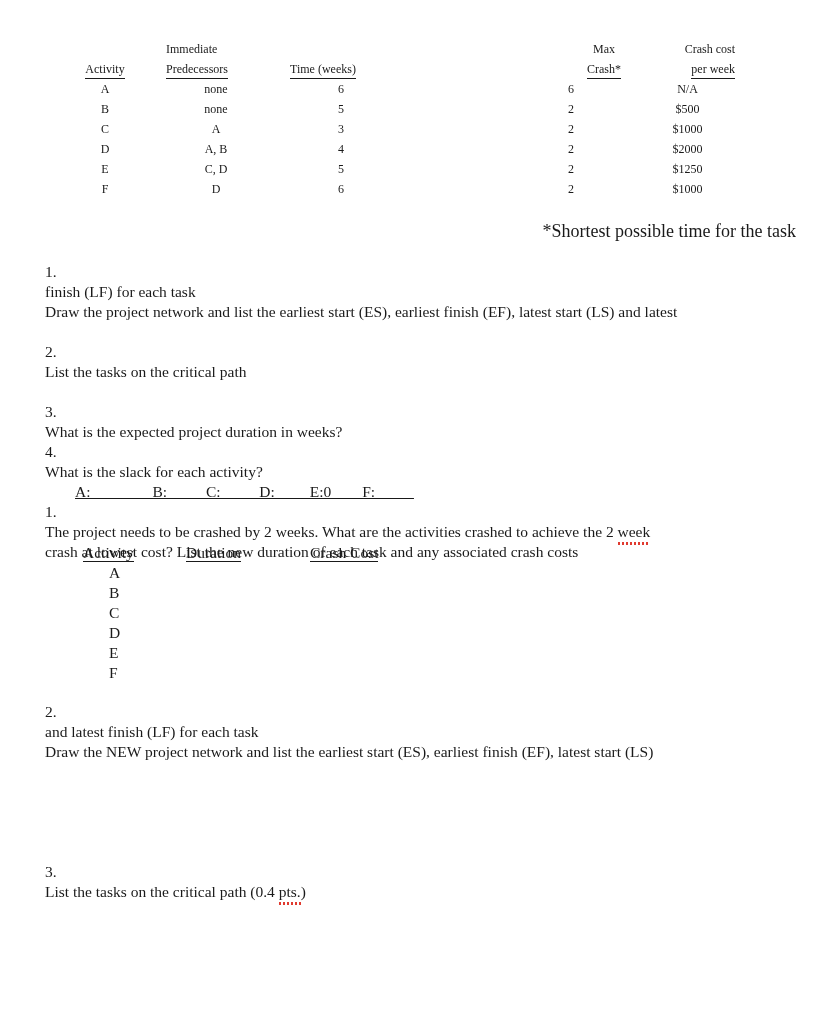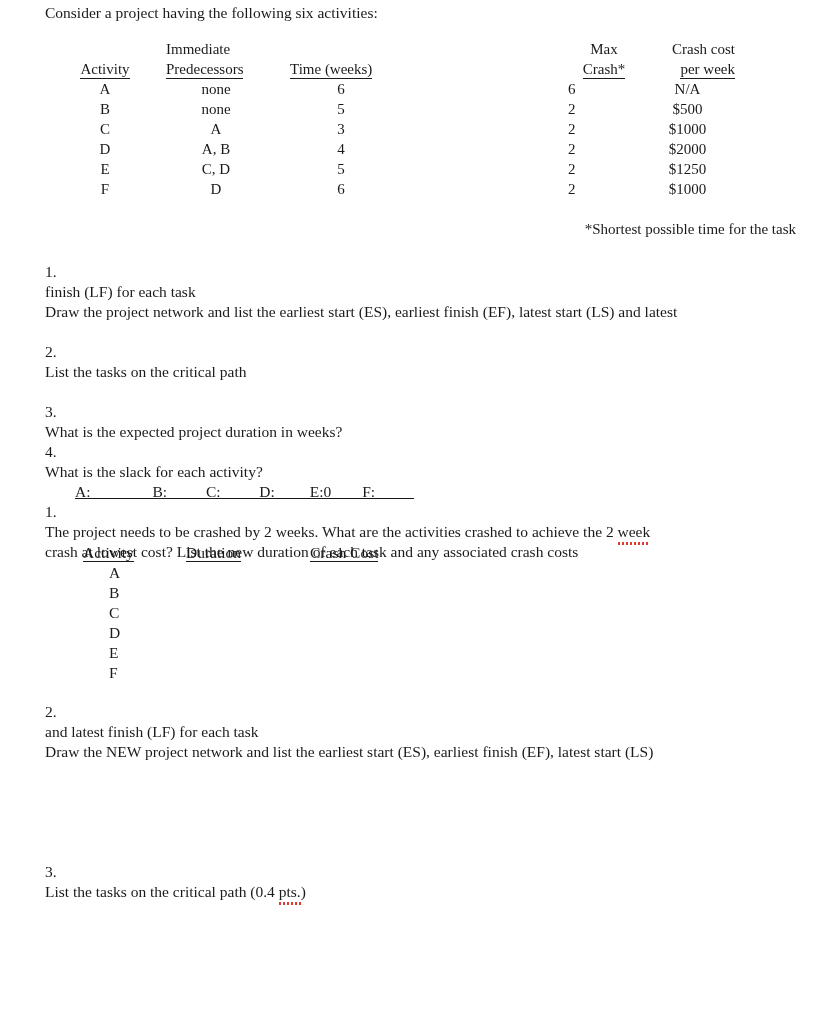--- a/index.html
+++ b/index.html
@@ -33,21 +33,21 @@
 
   
   .act-table {
     position: absolute;
     left: 0;
     top: 40px;
     width: 827px;
   }
   .act-table table {
     border-collapse: collapse;
-    font-size: 15px;
+    font-size: 12px;
   }
   .act-table td, .act-table th {
     padding: 0;
     font-weight: normal;
     line-height: 20px;
     vertical-align: bottom;
   }
   .hdr-line2 span {
     border-bottom: 1.2px solid #1a1a1a;
     display: inline-block;
@@ -70,21 +70,21 @@
 
   .hdr-top td { line-height: 19px; }
 
   
   .footnote {
     position: absolute;
     left: 0;
     top: 221px;
     width: 796px;
     text-align: right;
-    font-size: 15px;
+    font-size: 18px;
   }
 
   
   .q {
     position: absolute;
     left: 45px;
     width: 782px;
     font-size: 15.5px;
     line-height: 20px;
   }
@@ -148,21 +148,20 @@
       #e03a2f 0px, #e03a2f 2px,
       rgba(255,255,255,0) 2px, rgba(255,255,255,0) 4px
     );
   }
 </style>
 </head>
 <body>
 
 <div class="page">
 
-  <div class="intro">Consider a project having the following six activities:</div>
 
   <div class="act-table">
     <table>
       <tbody>
         <tr class="hdr-top">
           <td class="c-activity"></td>
           <td class="c-pred">Immediate</td>
           <td class="c-time"></td>
           <td class="c-gap"></td>
           <td class="c-max">Max</td>

